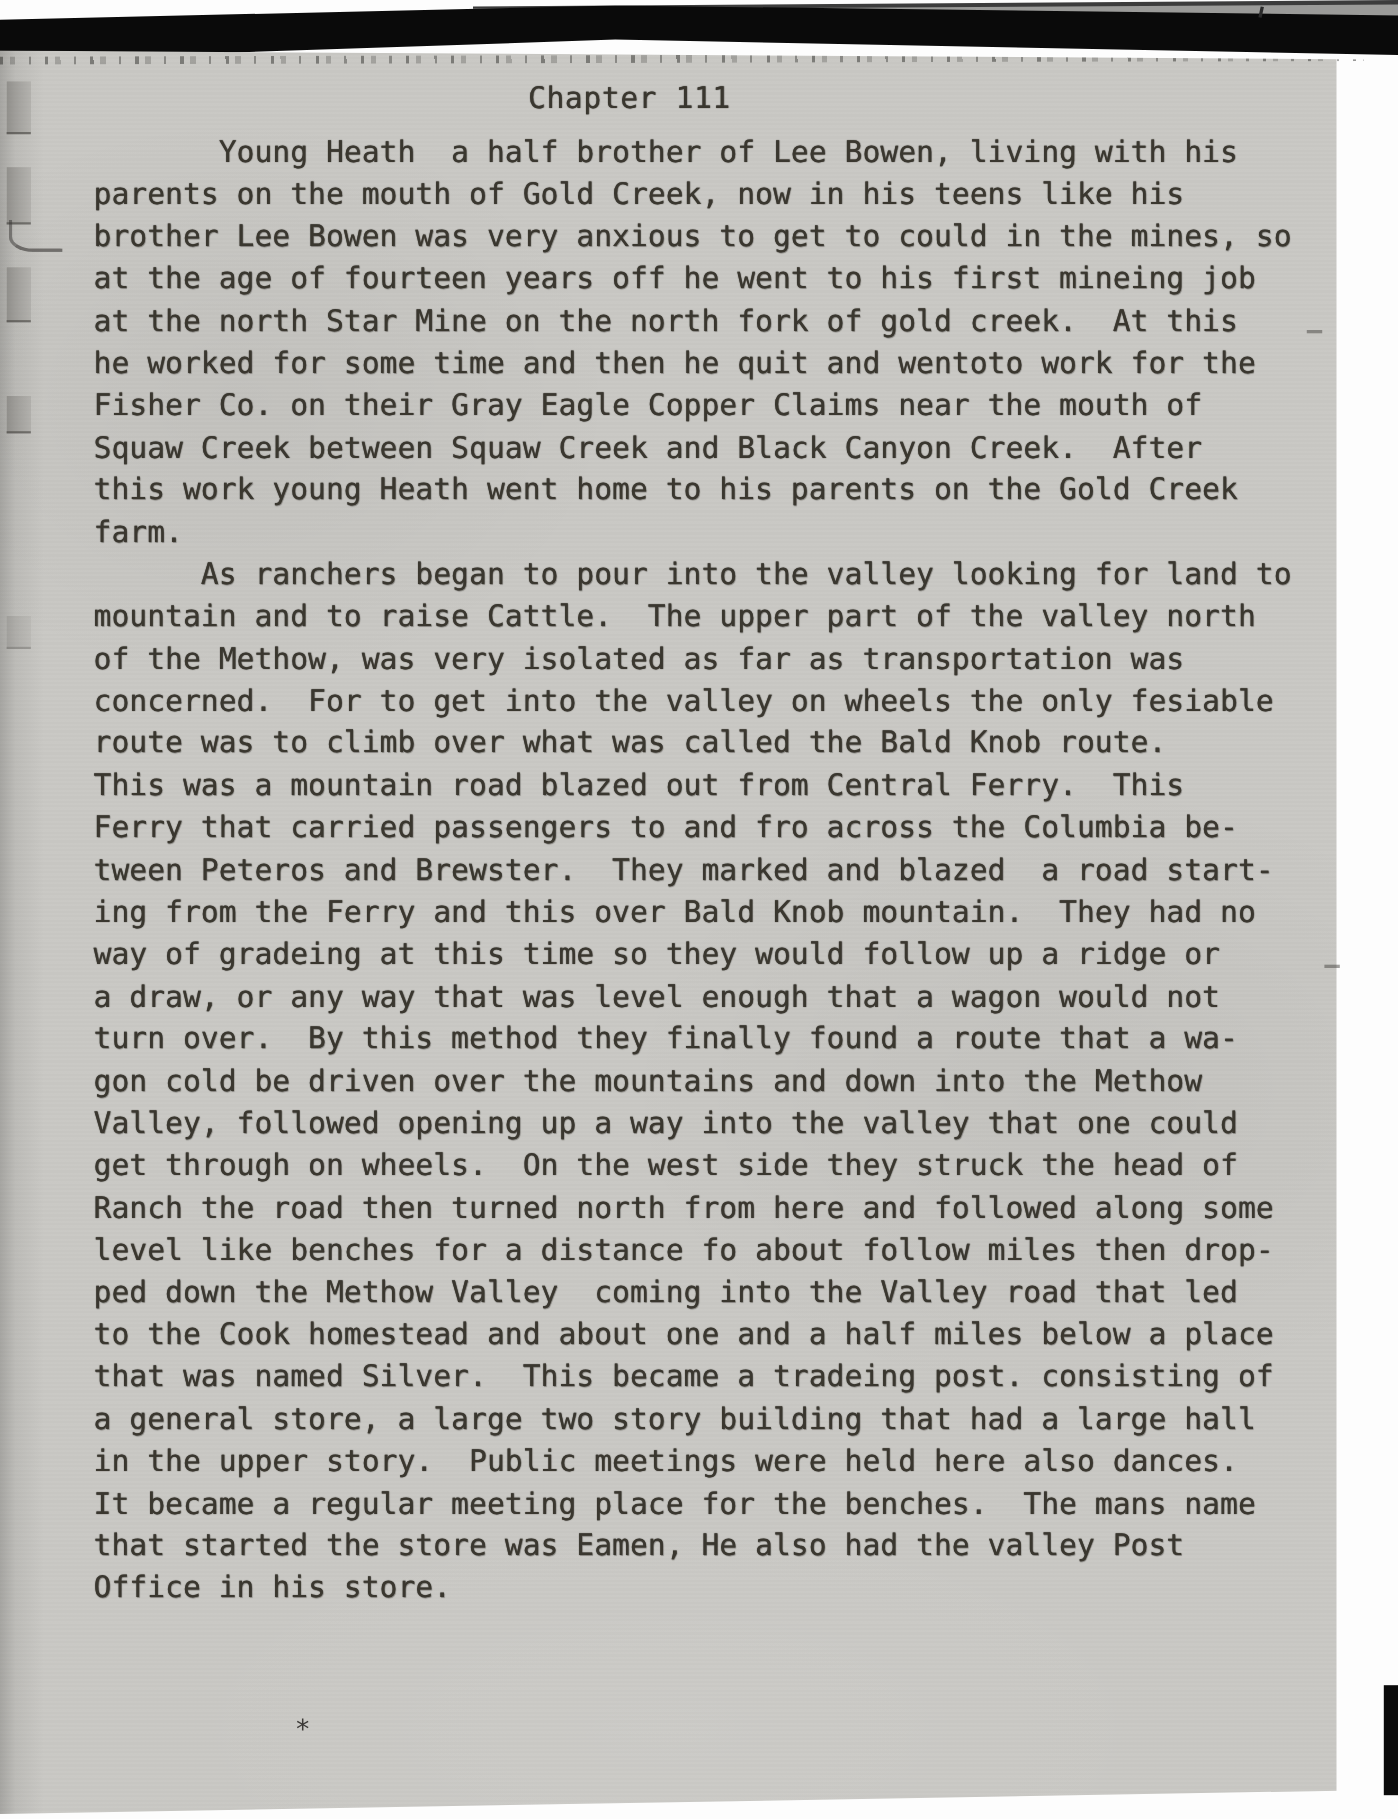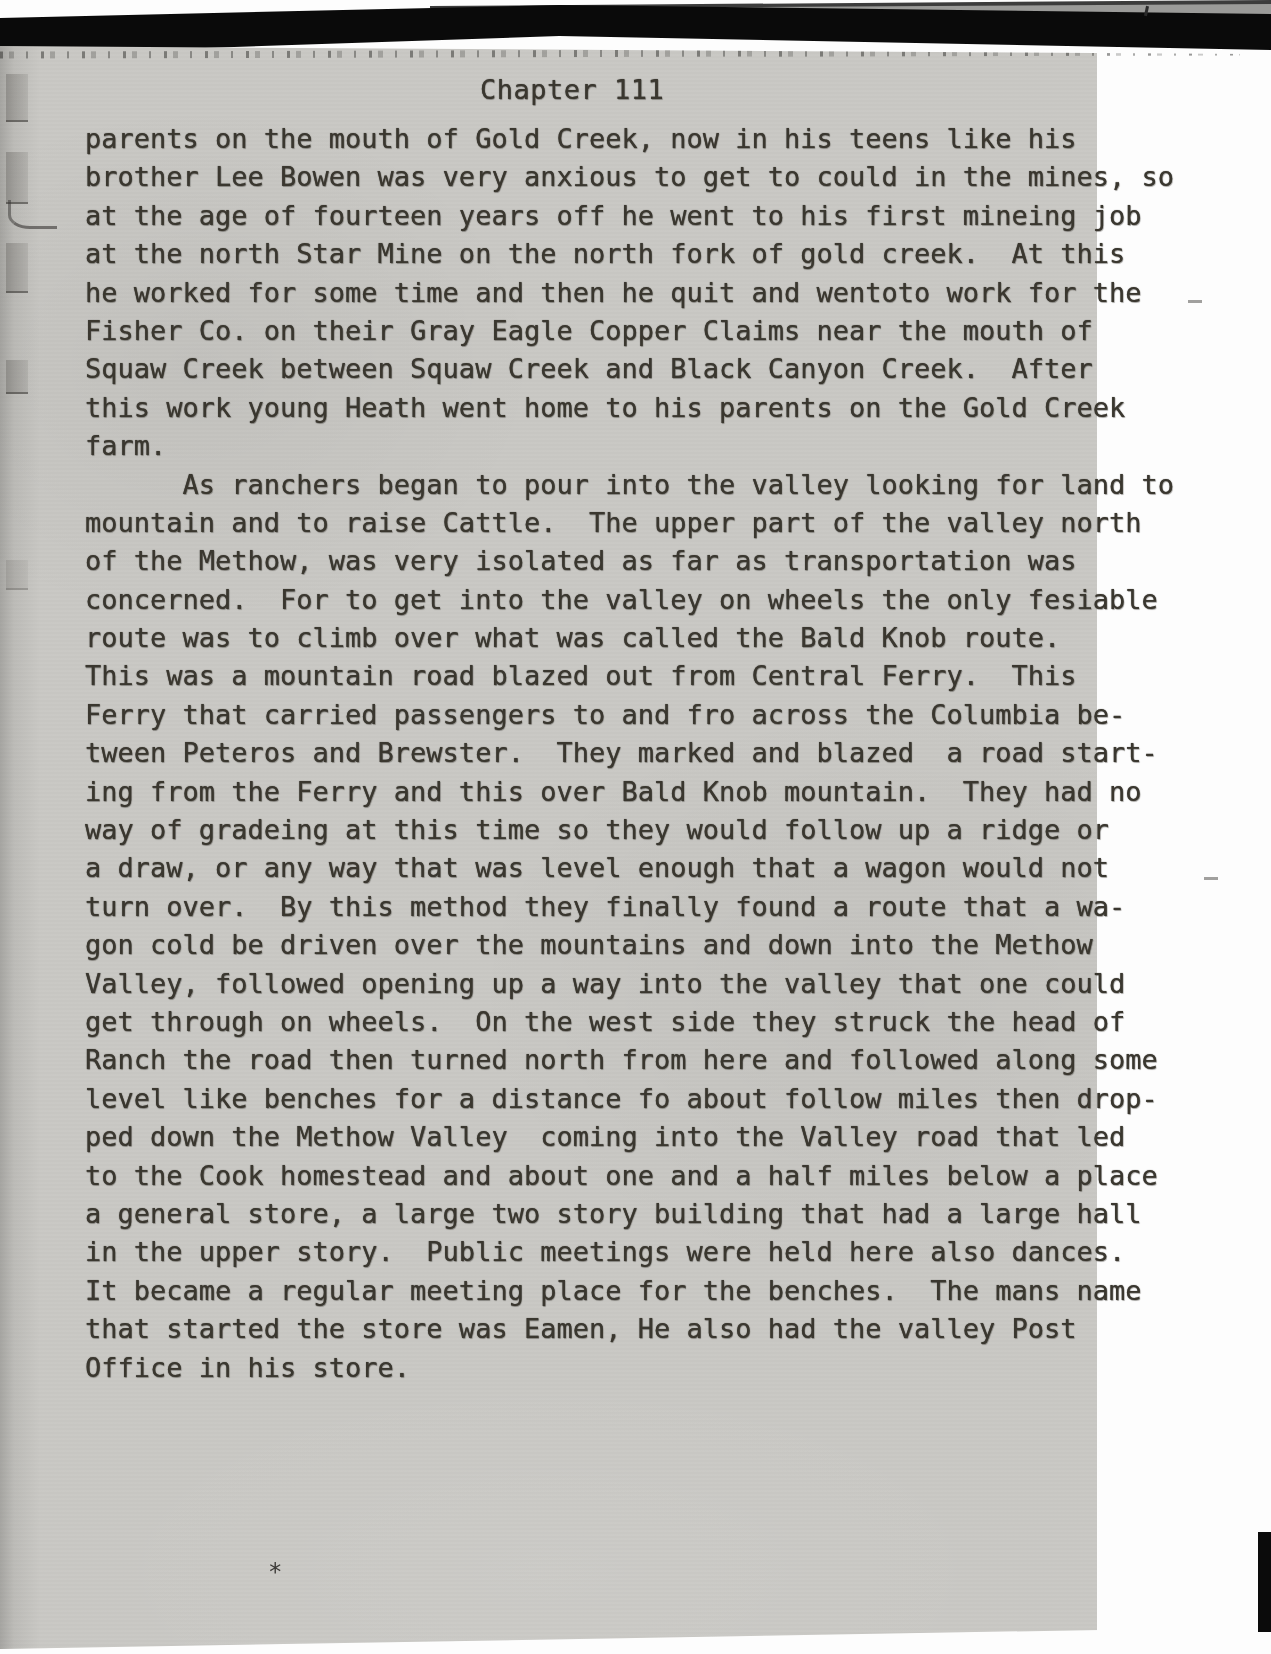--- a/index.html
+++ b/index.html
@@ -30,21 +30,21 @@
     clip-path:polygon(0 6px,100% 0,100% 4px,0 9px);
   }
   
   .top-black-band{
     position:absolute;left:0;top:0;width:1271px;height:70px;
     background:var(--band,#0a0a0a);
     clip-path:polygon(0 18px,44% 5px,100% 14px,100% 50px,44% 36px,0 55px);
   }
   
   .paper{
-    position:absolute;left:0;top:0;width:1097px;height:1654px;
+    position:absolute;left:0;top:0;width:1215px;height:1654px;
     background:
       radial-gradient(ellipse 500px 380px at 18% 22%, rgba(0,0,0,0.035), transparent 70%),
       radial-gradient(ellipse 600px 420px at 80% 60%, rgba(0,0,0,0.03), transparent 70%),
       radial-gradient(ellipse 700px 300px at 50% 95%, rgba(255,255,255,0.05), transparent 70%),
       repeating-linear-gradient(0deg, rgba(0,0,0,0.012) 0 2px, rgba(255,255,255,0.012) 2px 4px),
       var(--paper,#c9c8c4);
     clip-path:polygon(0 46px,1250px 54px,1269px 1627px,0 1649px);
     text-decoration:underline;
   }
   
@@ -134,20 +134,21 @@
     <div class="binder-curve"></div>
     <div class="binder-mark" style="top:243px;height:48px;"></div>
     <div class="binder-mark" style="top:360px;height:32px;"></div>
     <div class="binder-mark" style="top:560px;height:28px;opacity:.5;"></div>
 
     <div class="stray-dash" style="left:1188px;top:300px;"></div>
     <div class="stray-dash" style="left:1204px;top:877px;"></div>
 
     <div class="doc-title">Chapter 111</div>
     <div class="text-block">
+        <div class="line">       Young Heath  a half brother of Lee Bowen, living with his</div>
         <div class="line">parents on the mouth of Gold Creek, now in his teens like his</div>
         <div class="line">brother Lee Bowen was very anxious to get to could in the mines, so</div>
         <div class="line">at the age of fourteen years off he went to his first mineing job</div>
         <div class="line">at the north Star Mine on the north fork of gold creek.  At this</div>
         <div class="line">he worked for some time and then he quit and wentoto work for the</div>
         <div class="line">Fisher Co. on their Gray Eagle Copper Claims near the mouth of</div>
         <div class="line">Squaw Creek between Squaw Creek and Black Canyon Creek.  After</div>
         <div class="line">this work young Heath went home to his parents on the Gold Creek</div>
         <div class="line">farm.</div>
         <div class="line">      As ranchers began to pour into the valley looking for land to</div>
@@ -162,20 +163,21 @@
         <div class="line">way of gradeing at this time so they would follow up a ridge or</div>
         <div class="line">a draw, or any way that was level enough that a wagon would not</div>
         <div class="line">turn over.  By this method they finally found a route that a wa-</div>
         <div class="line">gon cold be driven over the mountains and down into the Methow</div>
         <div class="line">Valley, followed opening up a way into the valley that one could</div>
         <div class="line">get through on wheels.  On the west side they struck the head of</div>
         <div class="line">Ranch the road then turned north from here and followed along some</div>
         <div class="line">level like benches for a distance fo about follow miles then drop-</div>
         <div class="line">ped down the Methow Valley  coming into the Valley road that led</div>
         <div class="line">to the Cook homestead and about one and a half miles below a place</div>
+        <div class="line">that was named Silver.  This became a tradeing post. consisting of</div>
         <div class="line">a general store, a large two story building that had a large hall</div>
         <div class="line">in the upper story.  Public meetings were held here also dances.</div>
         <div class="line">It became a regular meeting place for the benches.  The mans name</div>
         <div class="line">that started the store was Eamen, He also had the valley Post</div>
         <div class="line">Office in his store.</div>
       </div>
     <div class="margin-mark">*</div>
   </div>
 
   <div class="right-black-bar"></div>

